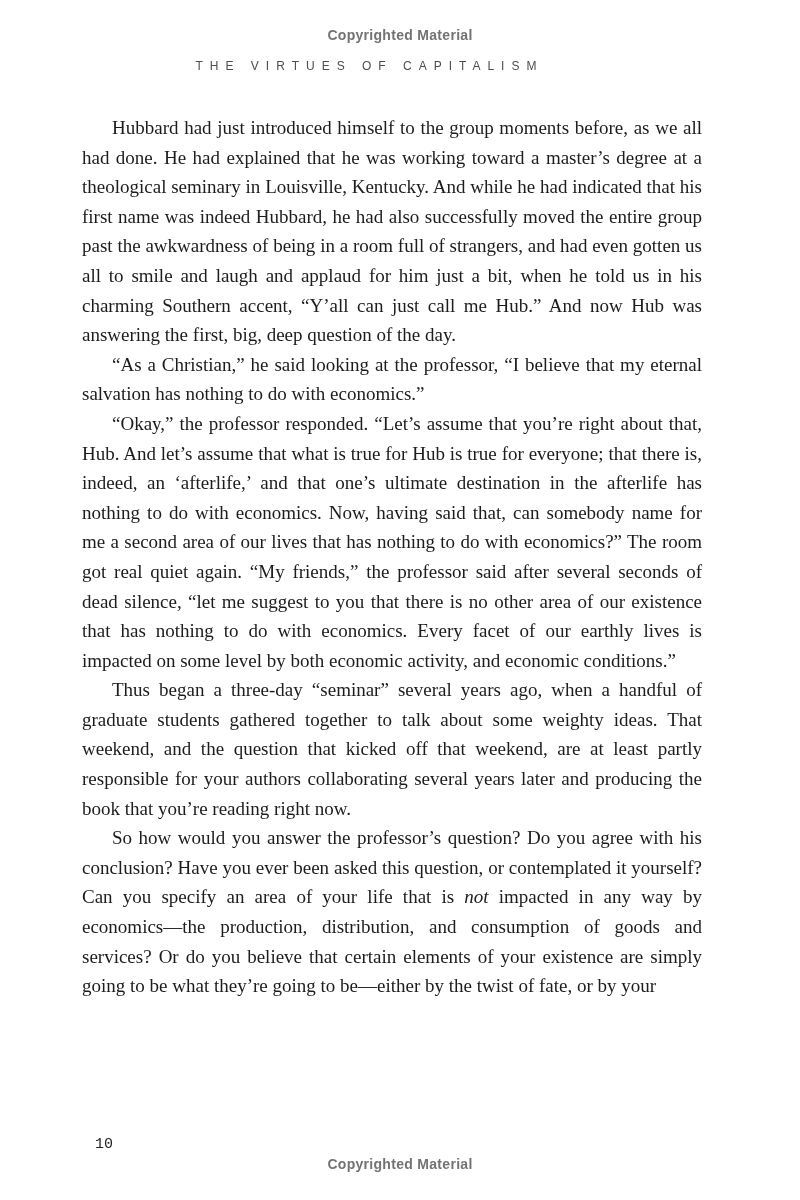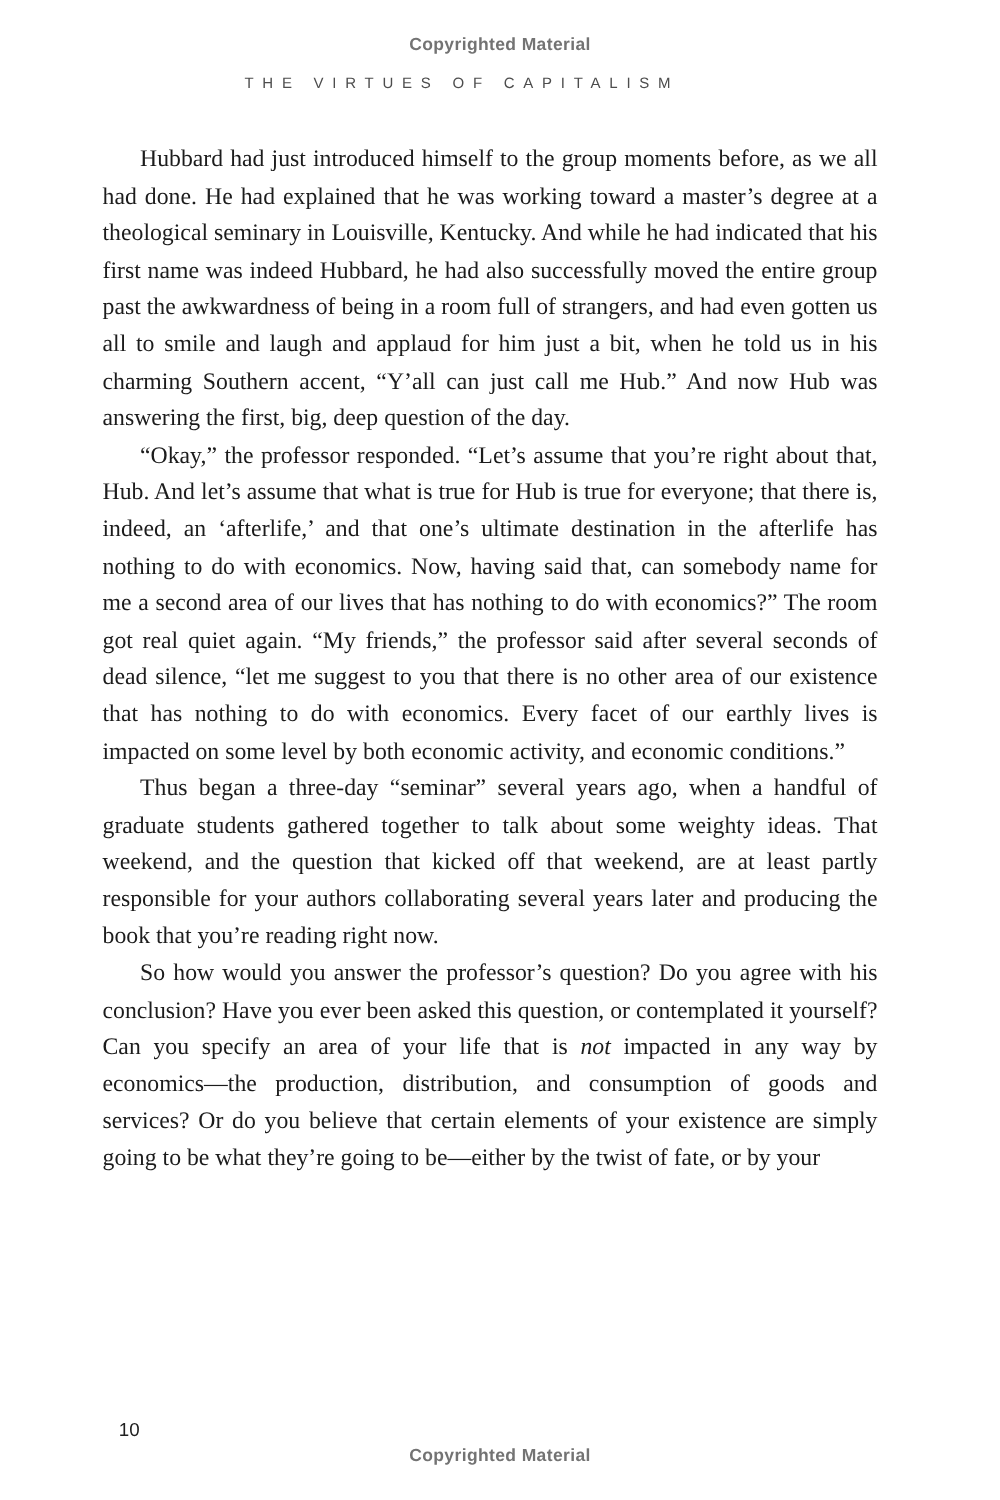--- a/index.html
+++ b/index.html
@@ -28,40 +28,41 @@
   .page-body {
     position: absolute; top: 113px; left: 82px; width: 620px;
     text-align: justify;
     font-size: 19px; line-height: 29.6px;
     color: #1c1c1c;
   }
   .page-body p { margin: 0; text-indent: 30px; }
   .page-body em { font-style: italic; }
   .page-number {
     position: absolute; top: 1136px; left: 95px;
-    font-family: Liberation Sans, sans-serif;
+    font-family: Liberation Mono, monospace;
     font-size: 15px; color: #1f1f1f;
   }
   .bottom-notice {
     position: absolute; top: 1156px; left: 0; width: 800px;
     text-align: center;
     font-family: "Liberation Sans", sans-serif;
     font-weight: bold; font-size: 14px;
     color: #737373; letter-spacing: 0.3px;
   }
 </style>
 </head>
 <body>
 
 <div class="top-notice">Copyrighted Material</div>
 
 <div class="running-header">THE VIRTUES OF CAPITALISM</div>
 
 <div class="page-body">
     <p><span>Hubbard had just introduced himself to the group moments before, as we all had done. He had explained that he was working toward a master’s degree at a theological seminary in Louisville, Kentucky. And while he had indicated that his first name was indeed Hubbard, he had also successfully moved the entire group past the awkwardness of being in a room full of strangers, and had even gotten us all to smile and laugh and applaud for him just a bit, when he told us in his charming Southern accent, “Y’all can just call me Hub.” And now Hub was answering the first, big, deep question of the day.</span></p>
+    <p><span>“As a Christian,” he said looking at the professor, “I believe that my eternal salvation has nothing to do with economics.”</span></p>
     <p><span>“Okay,” the professor responded. “Let’s assume that you’re right about that, Hub. And let’s assume that what is true for Hub is true for everyone; that there is, indeed, an ‘afterlife,’ and that one’s ultimate destination in the afterlife has nothing to do with economics. Now, having said that, can somebody name for me a second area of our lives that has nothing to do with economics?” The room got real quiet again. “My friends,” the professor said after several seconds of dead silence, “let me suggest to you that there is no other area of our existence that has nothing to do with economics. Every facet of our earthly lives is impacted on some level by both economic activity, and economic conditions.”</span></p>
     <p><span>Thus began a three-day “seminar” several years ago, when a handful of graduate students gathered together to talk about some weighty ideas. That weekend, and the question that kicked off that weekend, are at least partly responsible for your authors collaborating several years later and producing the book that you’re reading right now.</span></p>
     <p><span>So how would you answer the professor’s question? Do you agree with his conclusion? Have you ever been asked this question, or contemplated it yourself? Can you specify an area of your life that is </span><em>not</em><span> impacted in any way by economics—the production, distribution, and consumption of goods and services? Or do you believe that certain elements of your existence are simply going to be what they’re going to be—either by the twist of fate, or by your</span></p>
   </div>
 
 <div class="page-number">10</div>
 
 <div class="bottom-notice">Copyrighted Material</div>
 
 </body></html>

